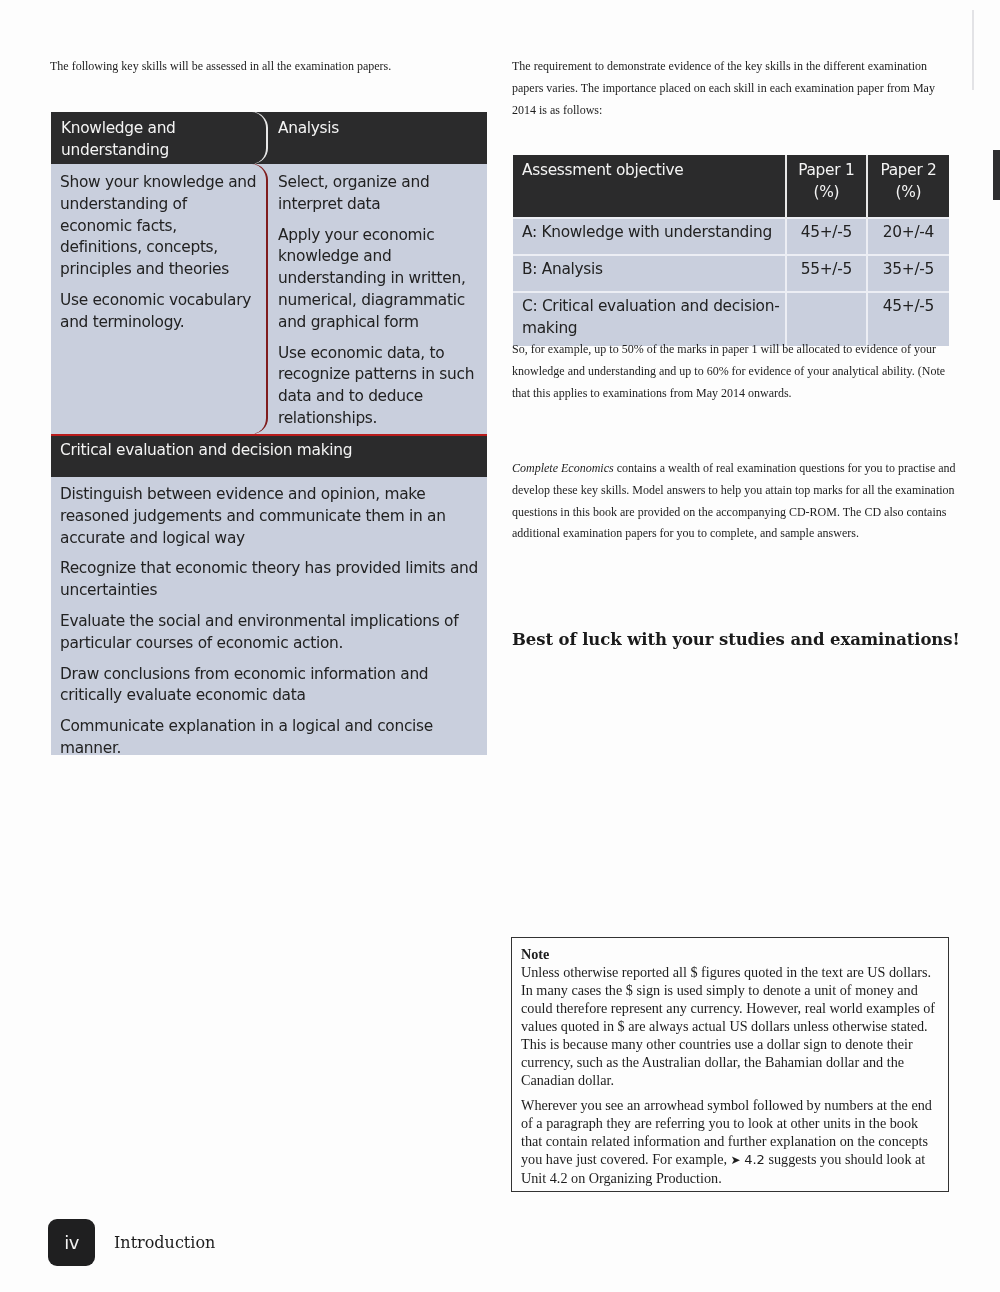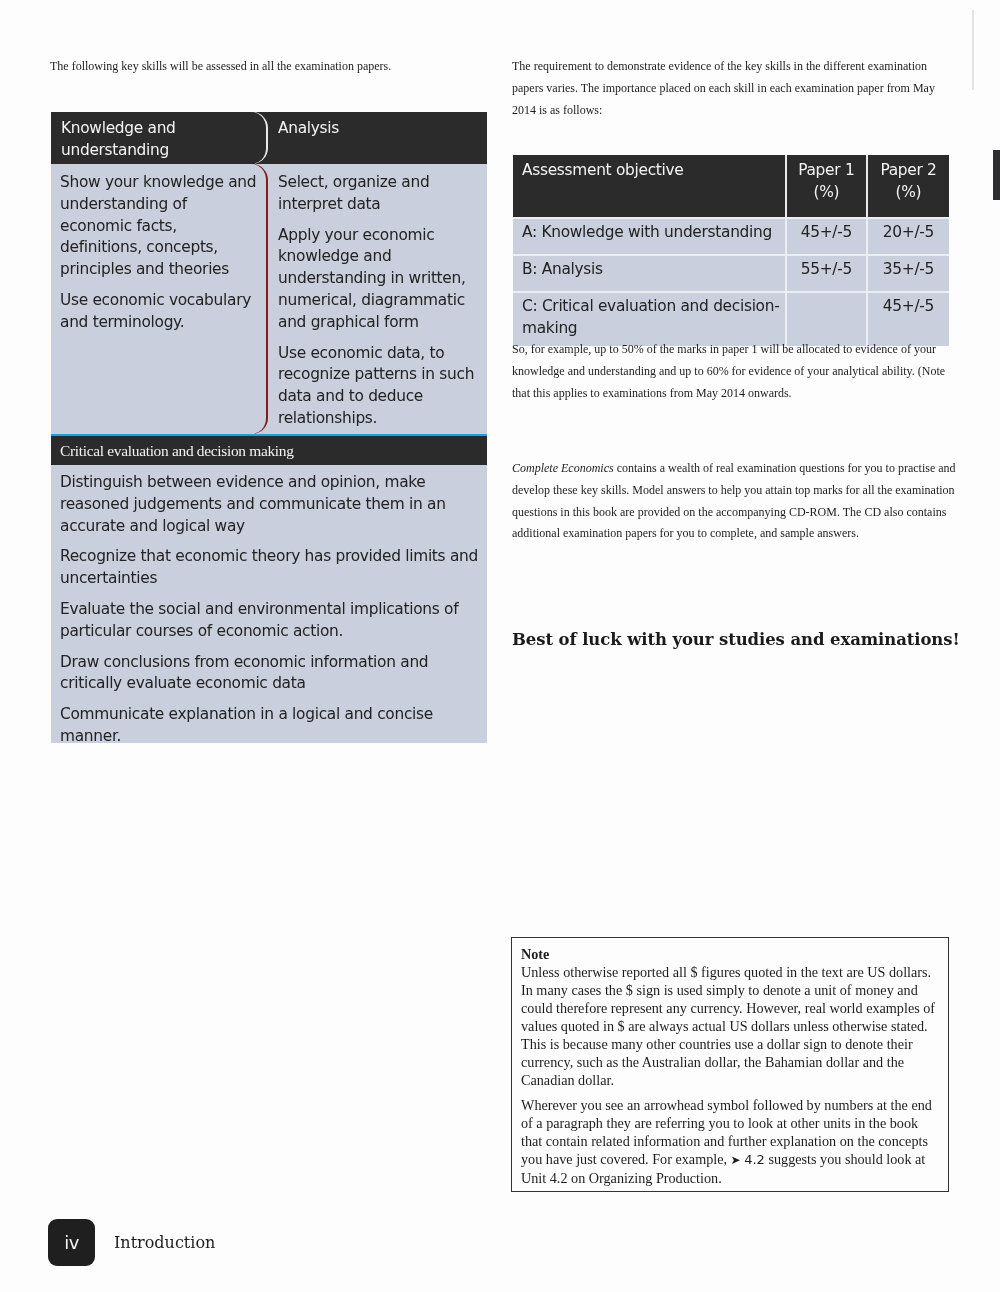--- a/index.html
+++ b/index.html
@@ -32,21 +32,21 @@
     .hdr { background: #2b2b2c; color: #f4f4f4; }
     .body-cell { background: #c9cfdd; color: #222; }
     .row2 { display: flex; }
     .col-a { width: 217px; box-sizing: border-box; border-radius: 16px; }
     .col-b { width: 219px; box-sizing: border-box; margin-left: 0; }
     .hdr-row .col-a { padding: 6px 10px 4px 10px; height: 52px; border-right: 2px solid #e8e8e8; }
     .hdr-row .col-b { padding: 6px 10px 4px 10px; height: 52px; }
     .body-row .col-a { padding: 8px 8px 6px 9px; border-right: 2px solid #7f1d1d; height: 270px; }
     .body-row .col-b { padding: 8px 8px 6px 10px; height: 270px; }
     .item { margin: 0 0 9px 0; }
-    .hdr-full { padding: 4px 9px 4px 9px; height: 21px; border-top: 2px solid #0ea5e9; font-family: Liberation Serif, serif; }
+    .hdr-full { padding: 4px 9px 16px 9px; height: 21px; border-top: 2px solid #b91c1c; }
     .body-full { padding: 7px 8px 4px 9px; height: 278px; box-sizing: border-box; }
     .body-full .item { margin-bottom: 9px; }
 
     
     #assess {
       position: absolute; left: 513px; top: 155px; width: 436px;
       border-collapse: collapse;
       font-family: "DejaVu Sans", sans-serif; font-size: 15.4px; line-height: 21.8px;
       letter-spacing: -0.3px;
     }
@@ -129,21 +129,21 @@
 <table id="assess">
   <tbody>
       <tr>
     <th class="c1">Assessment objective</th>
     <th class="c2">Paper 1 (%)</th>
     <th class="c3">Paper 2 (%)</th>
   </tr>
   <tr class="data">
     <td class="c1">A: Knowledge with understanding</td>
     <td class="c2">45+/-5</td>
-    <td class="c3">20+/-5</td>
+    <td class="c3">20+/-4</td>
   </tr>
   <tr class="data">
     <td class="c1">B: Analysis</td>
     <td class="c2">55+/-5</td>
     <td class="c3">35+/-5</td>
   </tr>
   <tr class="data tall">
     <td class="c1">C: Critical evaluation and decision-making</td>
     <td class="c2"></td>
     <td class="c3">45+/-5</td>

